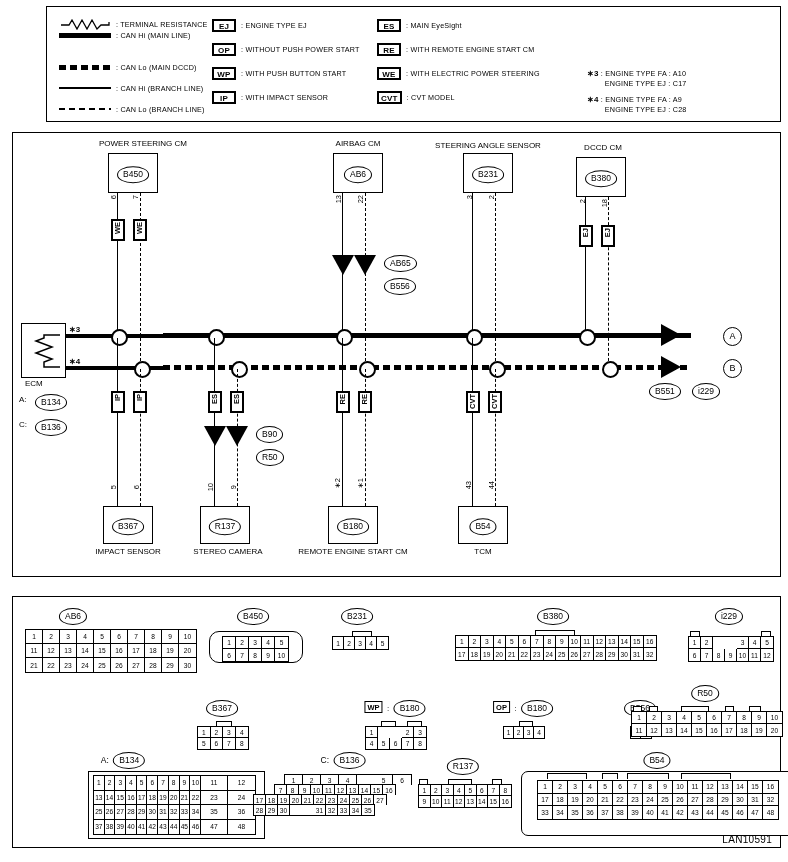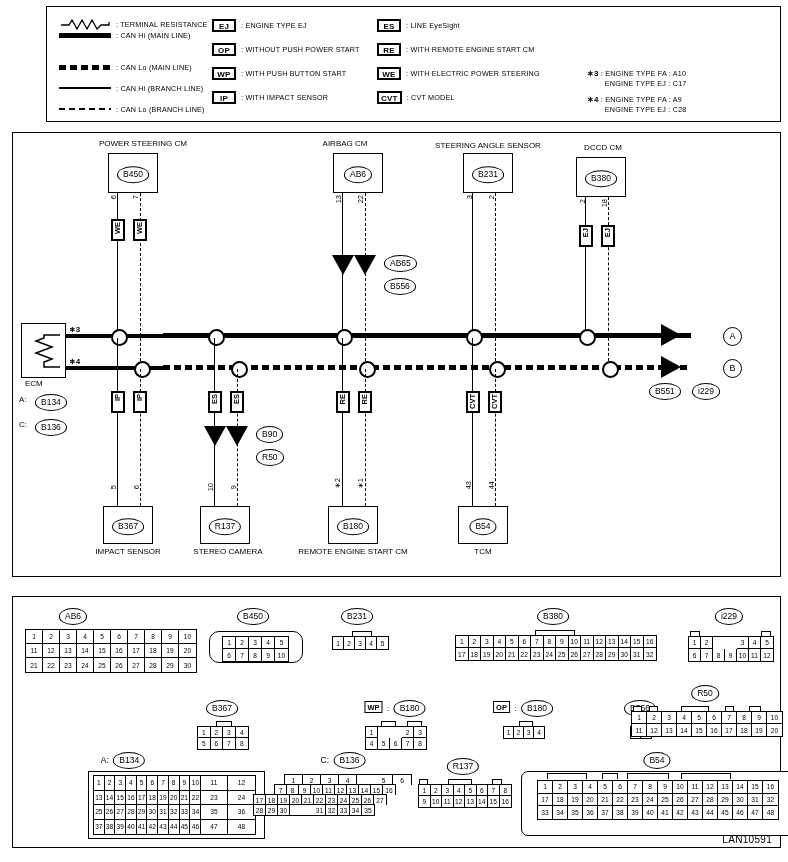--- a/index.html
+++ b/index.html
@@ -84,21 +84,21 @@
     <span class="sw">
       <svg width="52" height="12" viewBox="0 0 52 12">
           <polyline points="2,7 10,7 13,2 18,11 23,2 28,11 33,2 38,11 42,7 50,7 50,4" fill="none" stroke="#000" stroke-width="1.3"></polyline>
         </svg>
     </span><span class="leg-txt">: TERMINAL RESISTANCE</span>
   </div>
   <div class="leg-row" style="left:12px;top:22px">
     <span class="sw sw-main-hi"><i></i></span><span class="leg-txt">: CAN Hi (MAIN LINE)</span>
   </div>
   <div class="leg-row" style="left:12px;top:54px">
-    <span class="sw sw-main-lo"><i></i></span><span class="leg-txt">: CAN Lo (MAIN LINE)</span>
+    <span class="sw sw-main-lo"><i></i></span><span class="leg-txt">: CAN Lo (MAIN DCCD)</span>
   </div>
   <div class="leg-row" style="left:12px;top:75px">
     <span class="sw sw-br-hi"><i></i></span><span class="leg-txt">: CAN Hi (BRANCH LINE)</span>
   </div>
   <div class="leg-row" style="left:12px;top:96px">
     <span class="sw sw-br-lo"><i></i></span><span class="leg-txt">: CAN Lo (BRANCH LINE)</span>
   </div>
 
   <div class="leg-row" style="left:165px;top:12px">
     <span class="sym-box">EJ</span><span class="leg-txt">: ENGINE TYPE EJ</span>
@@ -107,21 +107,21 @@
     <span class="sym-box">OP</span><span class="leg-txt">: WITHOUT PUSH POWER START</span>
   </div>
   <div class="leg-row" style="left:165px;top:60px">
     <span class="sym-box">WP</span><span class="leg-txt">: WITH PUSH BUTTON START</span>
   </div>
   <div class="leg-row" style="left:165px;top:84px">
     <span class="sym-box">IP</span><span class="leg-txt">: WITH IMPACT SENSOR</span>
   </div>
 
   <div class="leg-row" style="left:330px;top:12px">
-    <span class="sym-box">ES</span><span class="leg-txt">: LINE EyeSight</span>
+    <span class="sym-box">ES</span><span class="leg-txt">: MAIN EyeSight</span>
   </div>
   <div class="leg-row" style="left:330px;top:36px">
     <span class="sym-box">RE</span><span class="leg-txt">: WITH REMOTE ENGINE START CM</span>
   </div>
   <div class="leg-row" style="left:330px;top:60px">
     <span class="sym-box">WE</span><span class="leg-txt">: WITH ELECTRIC POWER STEERING</span>
   </div>
   <div class="leg-row" style="left:330px;top:84px">
     <span class="sym-box">CVT</span><span class="leg-txt">: CVT MODEL</span>
   </div>
@@ -217,21 +217,21 @@
   <div style="position:absolute;left:243px;top:313px">
     <span class="oval">R50</span></div>
   <div class="pinno" style="left:193px;top:350px">10</div>
   <div class="pinno" style="left:216px;top:352px">9</div>
   <div class="module-box" style="left:187px;top:373px;width:50px;height:38px">
     <div style="position:absolute;left:50%;top:50%;transform:translate(-50%,-50%)">
       <span class="oval">R137</span></div>
   </div>
   <div class="mod-title" style="left:155px;top:414px;width:120px">STEREO CAMERA</div>
 
-  <div class="mod-title" style="left:262px;top:6px;width:140px">AIRBAG CM</div>
+  <div class="mod-title" style="left:275px;top:6px;width:140px">AIRBAG CM</div>
   <div class="module-box" style="left:320px;top:20px;width:50px;height:40px">
     <div style="position:absolute;left:50%;top:50%;transform:translate(-50%,-50%)">
       <span class="oval">AB6</span></div>
   </div>
   <div class="pinno" style="left:321px;top:62px">13</div>
   <div class="pinno" style="left:343px;top:62px">22</div>
   <div class="vline-solid" style="left:329px;top:60px;height:146px"></div>
   <div class="vline-dash" style="left:352px;top:60px;height:178px"></div>
   <div class="tri" style="left:319px;top:122px">
       <i class="tri-in"></i>

